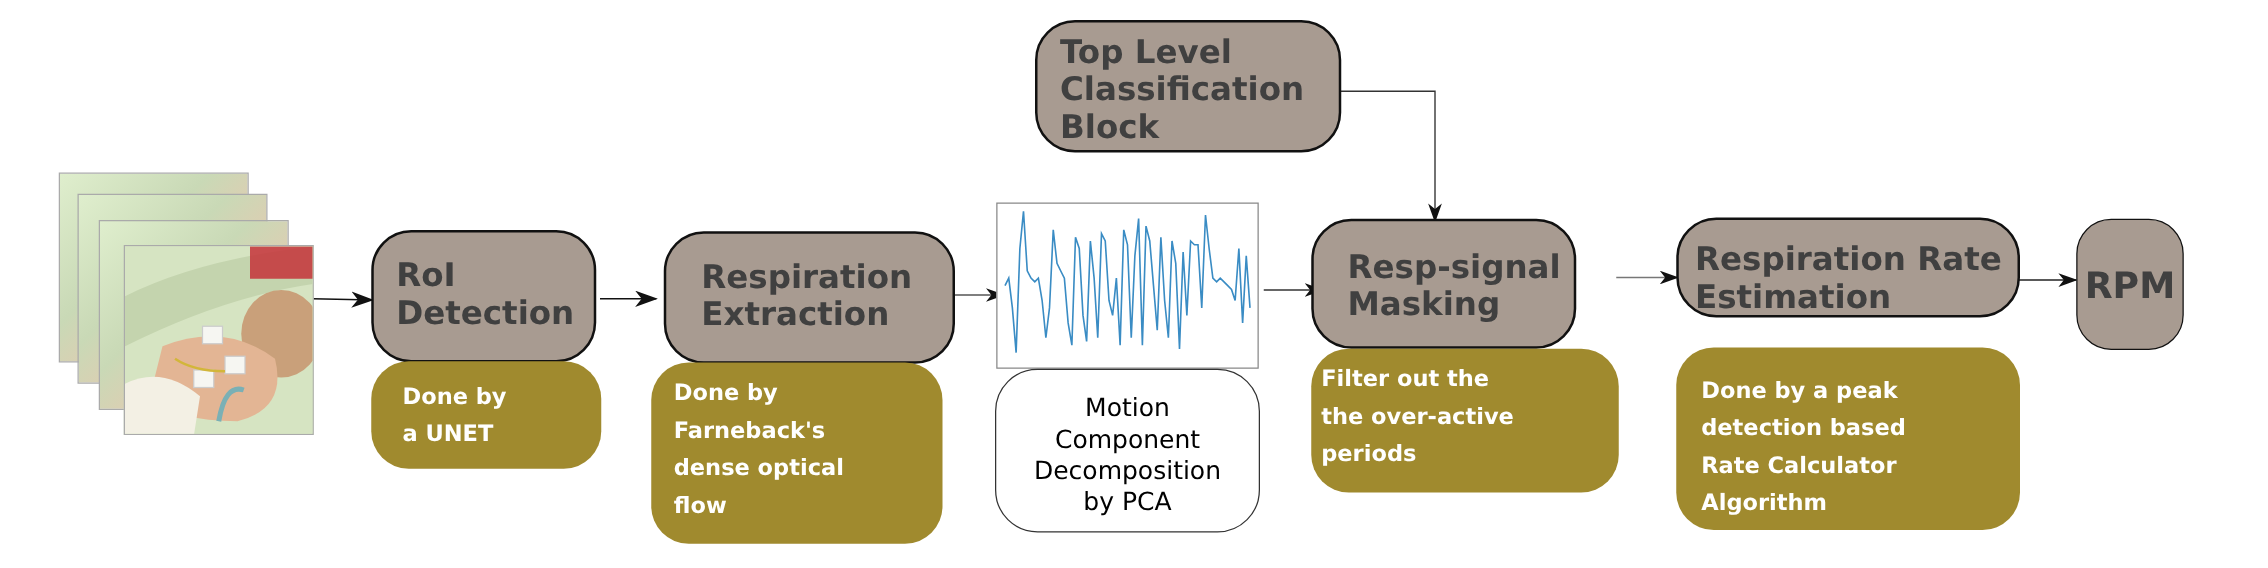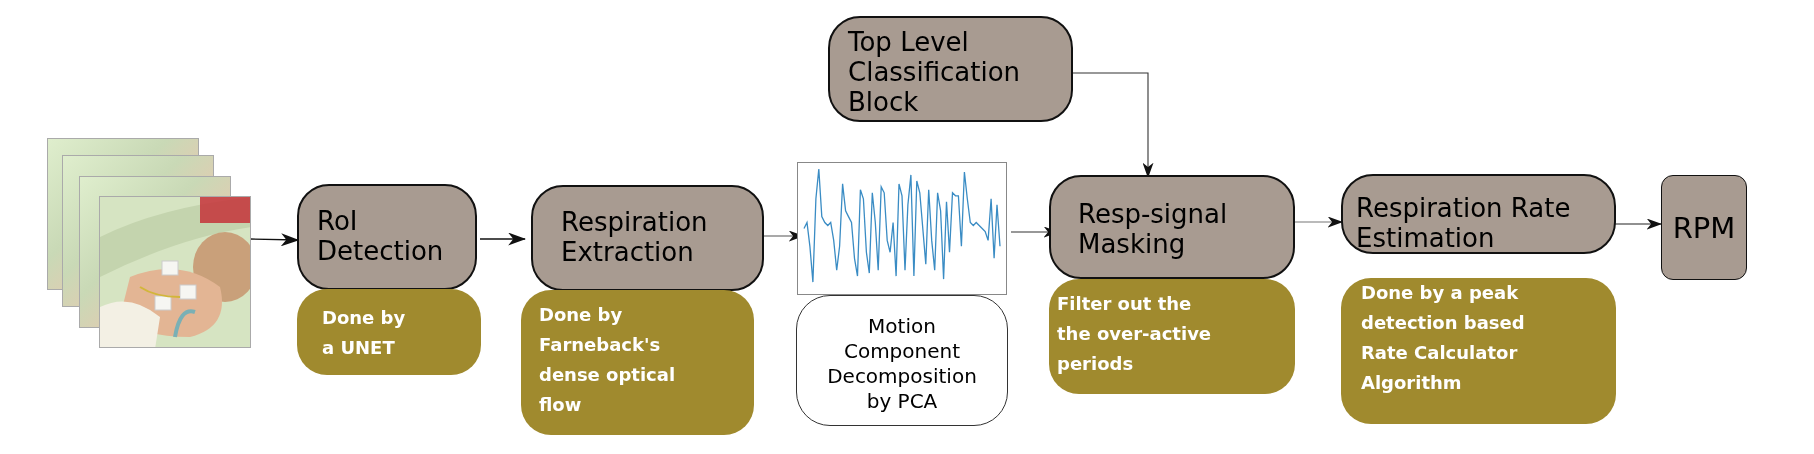--- a/index.html
+++ b/index.html
@@ -1,20 +1,20 @@
 <!DOCTYPE html>
 <html><head>
 <meta charset="utf-8">
 <style>
   html, body { margin:0; padding:0; background:#ffffff; }
   body { width:1814px; height:454px; position:relative; overflow:hidden;
          font-family:"DejaVu Sans", sans-serif; }
   .abs { position:absolute; box-sizing:border-box; }
-  .gray { background:#a89b91; border:2.5px solid #111; border-radius:32px; color:#000000;
-          font-weight:normal; font-size:26px; line-height:30px; }
+  .gray { background:#a89b91; border:2.5px solid #111; border-radius:32px; color:#404040;
+          font-weight:bold; font-size:26px; line-height:30px; }
   .gold { background:#a08a2e; border-radius:30px; color:#fff; font-weight:bold;
           font-size:18px; line-height:30px; }
   .white { background:#fff; border:1.5px solid #333; border-radius:34px; color:#000000;
            font-weight:normal; font-size:20px; line-height:25px; text-align:center; }
   .txt { white-space:pre-line; }
   svg.overlay { position:absolute; left:0; top:0; }
   .frame { position:absolute; border:1px solid #aaa; box-sizing:border-box; overflow:hidden; }
 </style>
 </head>
 <body>
@@ -87,36 +87,36 @@
 Decomposition
 by PCA</span>
 </div>
 
 <div class="abs gray" style="left:828px;top:16px;width:245px;height:106px;padding:9px 0 0 18px;">
   <span class="txt">Top Level
 Classification
 Block</span>
 </div>
 
-<div class="abs gray" style="left:1049px;top:175px;width:246px;height:104px;padding:22px 0 0 27px;">
+<div class="abs gray" style="left:1049px;top:175px;width:212px;height:104px;padding:22px 0 0 27px;">
   <span class="txt">Resp-signal
 Masking</span>
 </div>
 <div class="abs gold" style="left:1049px;top:279px;width:246px;height:115px;padding:10px 0 0 8px;">
   <span class="txt">Filter out the
 the over-active
 periods</span>
 </div>
 
 <div class="abs gray" style="left:1341px;top:174px;width:275px;height:80px;padding:17px 0 0 13px;">
   <span class="txt">Respiration Rate
 Estimation</span>
 </div>
-<div class="abs gold" style="left:1341px;top:278px;width:275px;height:146px;padding:0 0 0 20px;">
+<div class="abs gold" style="left:1341px;top:278px;width:275px;height:146px;padding:20px 0 0 20px;">
   <span class="txt">Done by a peak
 detection based
 Rate Calculator
 Algorithm</span>
 </div>
 
-<div class="abs gray" style="left:1661px;top:175px;width:86px;height:105px;border-radius:12px;border-width:1.5px;font-size:29px;display:flex;align-items:center;justify-content:center;">
+<div class="abs gray" style="left:1661px;top:175px;width:86px;height:105px;border-radius:28px;border-width:1.5px;font-size:29px;display:flex;align-items:center;justify-content:center;">
   <span>RPM</span>
 </div>
 
 </body></html>

